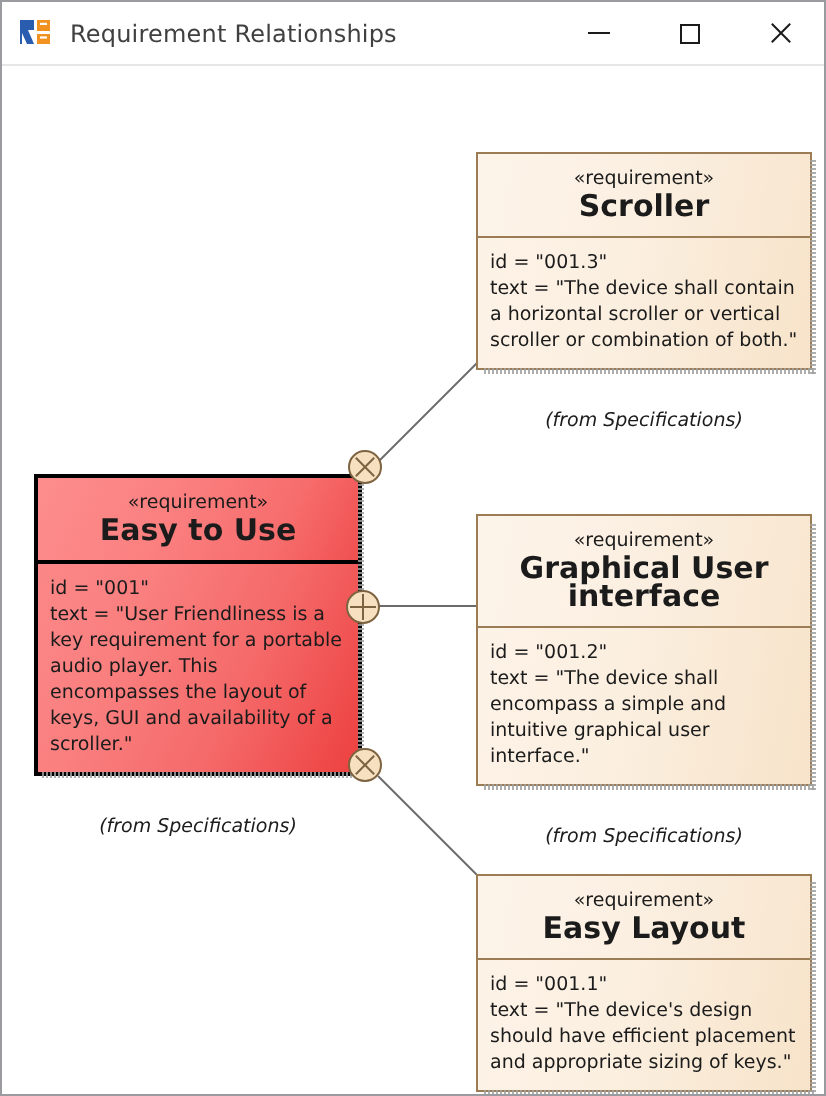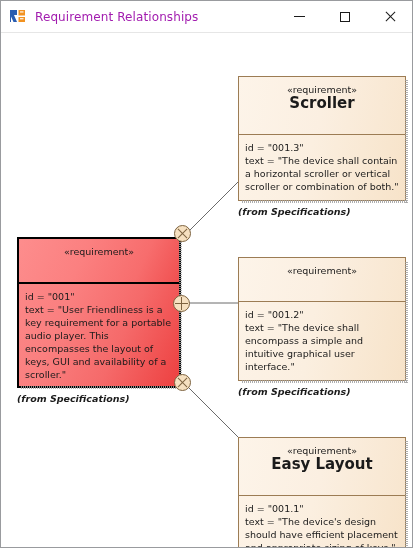--- a/index.html
+++ b/index.html
@@ -31,21 +31,21 @@
   .app-icon {
     width: 18px;
     height: 18px;
     margin-left: 8px;
     margin-right: 8px;
     flex: 0 0 auto;
     position: relative;
   }
   .title-text {
     font-size: 12px;
-    color: #a21caf;
+    color: #404040;
     letter-spacing: 0.1px;
     white-space: nowrap;
   }
   .win-buttons {
     position: absolute;
     right: 0;
     top: 0;
     height: 31px;
     display: flex;
   }
@@ -107,21 +107,21 @@
     position: absolute;
     box-sizing: border-box;
   }
   .node-box {
     box-sizing: border-box;
     position: relative;
     width: 100%;
   }
   .node-head {
     text-align: center;
-    padding: 7px 4px 24px 4px;
+    padding: 7px 4px 8px 4px;
     box-sizing: border-box;
   }
   .stereotype {
     font-size: 9.5px;
     color: #1b1b1b;
     line-height: 12px;
   }
   .node-name {
     font-size: 15px;
     font-weight: bold;
@@ -133,27 +133,26 @@
     box-sizing: border-box;
   }
   .attr-line {
     font-size: 9.5px;
     color: #1b1b1b;
     line-height: 13px;
     white-space: pre-wrap;
     word-break: normal;
   }
   .from-label {
-    text-align: left;
+    text-align: center;
     font-size: 9.5px;
     font-style: italic;
     color: #1b1b1b;
-    margin-top: 4px;
+    margin-top: 19px;
     line-height: 13px;
-    font-weight: bold;
   }
 
   
   .node.tan .node-box {
     border: 1px solid #9c7c54;
     background: linear-gradient(100deg, #fdf3e7 0%, #fbefe0 45%, #f7e3c9 100%);
     box-shadow: 2px 2px 0 0 rgba(0,0,0,0);
   }
   .node.tan .node-head {
     background: linear-gradient(100deg, #fdf4e9 0%, #fbefe1 50%, #f8e6cf 100%);
@@ -298,20 +297,21 @@
         <span class="shadow-b"></span>
         <span class="shadow-r"></span>
       </div>
       <div class="from-label">(from Specifications)</div>
     </div>
 
     <div class="node tan" style="left:237px; top:224px; width:168px;">
       <div class="node-box">
         <div class="node-head">
           <div class="stereotype">«requirement»</div>
+          <div class="node-name">Graphical User interface</div>
         </div>
         <div class="node-body">
           <div class="attr-line">id = "001.2"</div>
           <div class="attr-line">text = "The device shall encompass a simple and intuitive graphical user interface."</div>
         </div>
         <span class="shadow-b"></span>
         <span class="shadow-r"></span>
       </div>
       <div class="from-label">(from Specifications)</div>
     </div>
@@ -329,20 +329,21 @@
         <span class="shadow-b"></span>
         <span class="shadow-r"></span>
       </div>
 
     </div>
 
     <div class="node red" style="left:16px; top:204px; width:164px;">
       <div class="node-box" style="height:151px;">
         <div class="node-head">
           <div class="stereotype">«requirement»</div>
+          <div class="node-name">Easy to Use</div>
         </div>
         <div class="node-body">
           <div class="attr-line">id = "001"</div>
           <div class="attr-line">text = "User Friendliness is a key requirement for a portable audio player. This encompasses the layout of keys, GUI and availability of a scroller."</div>
         </div>
         <span class="shadow-b"></span>
         <span class="shadow-r"></span>
       </div>
       <div class="from-label">(from Specifications)</div>
     </div>

